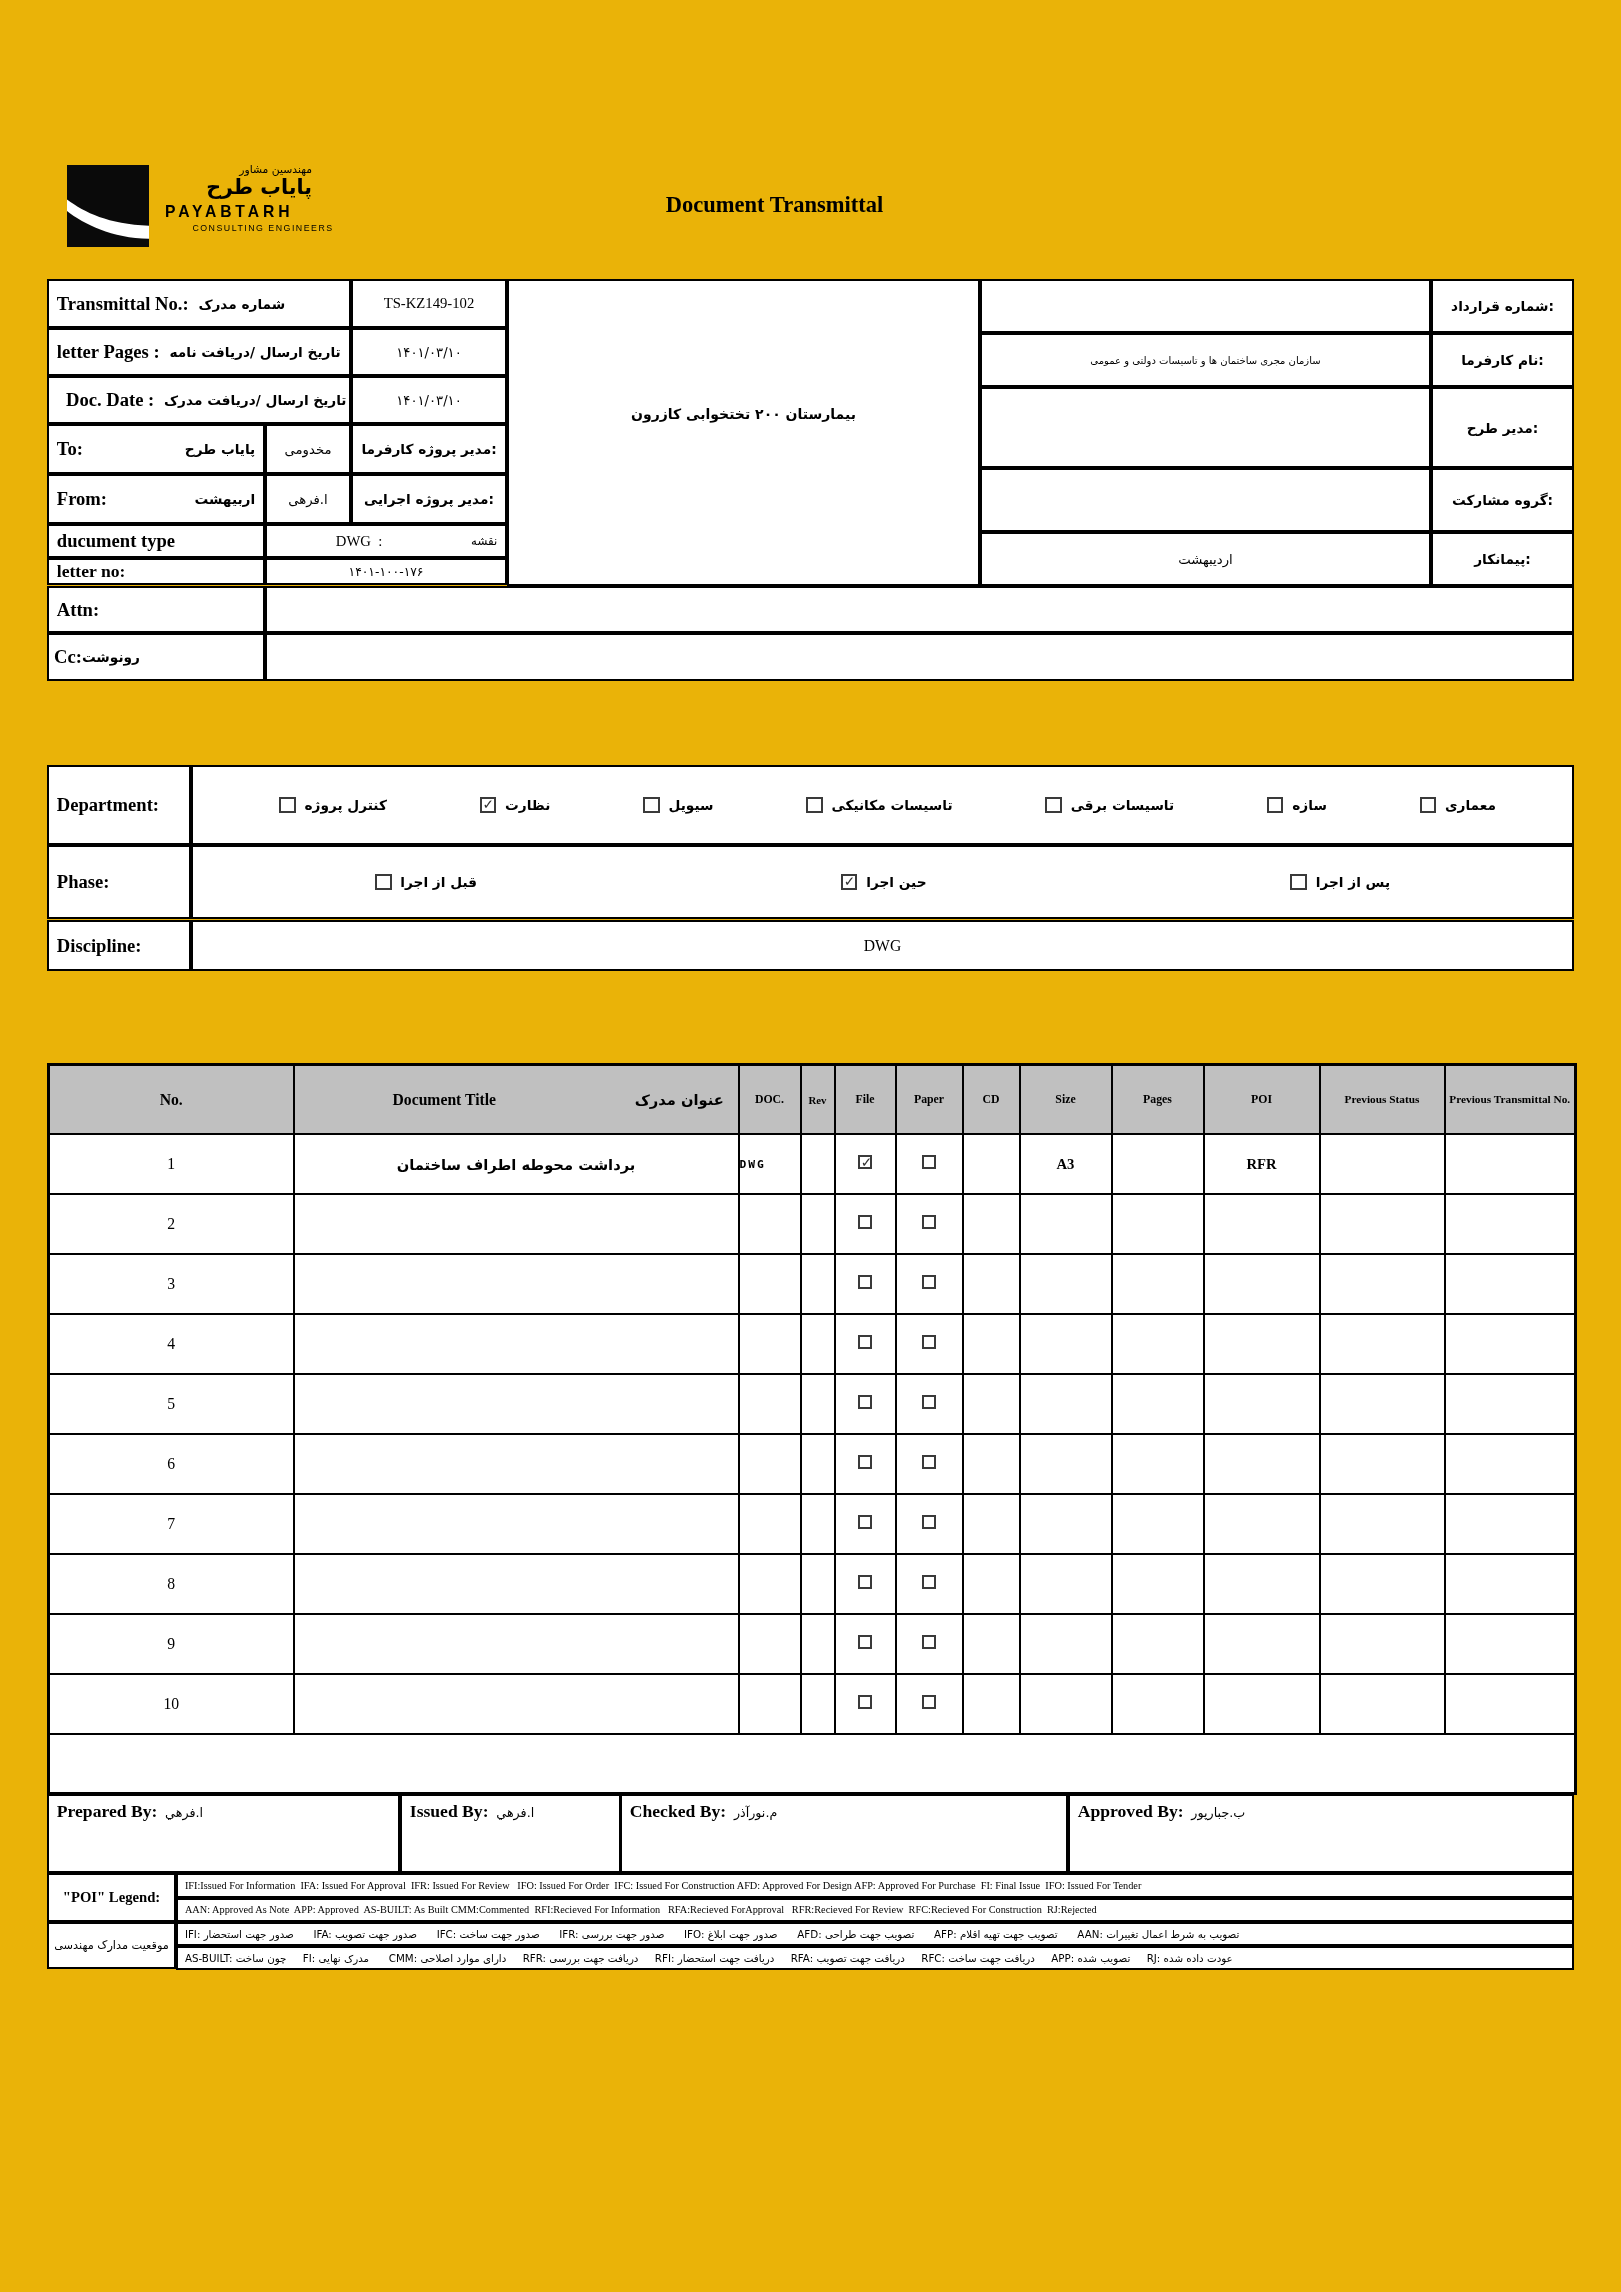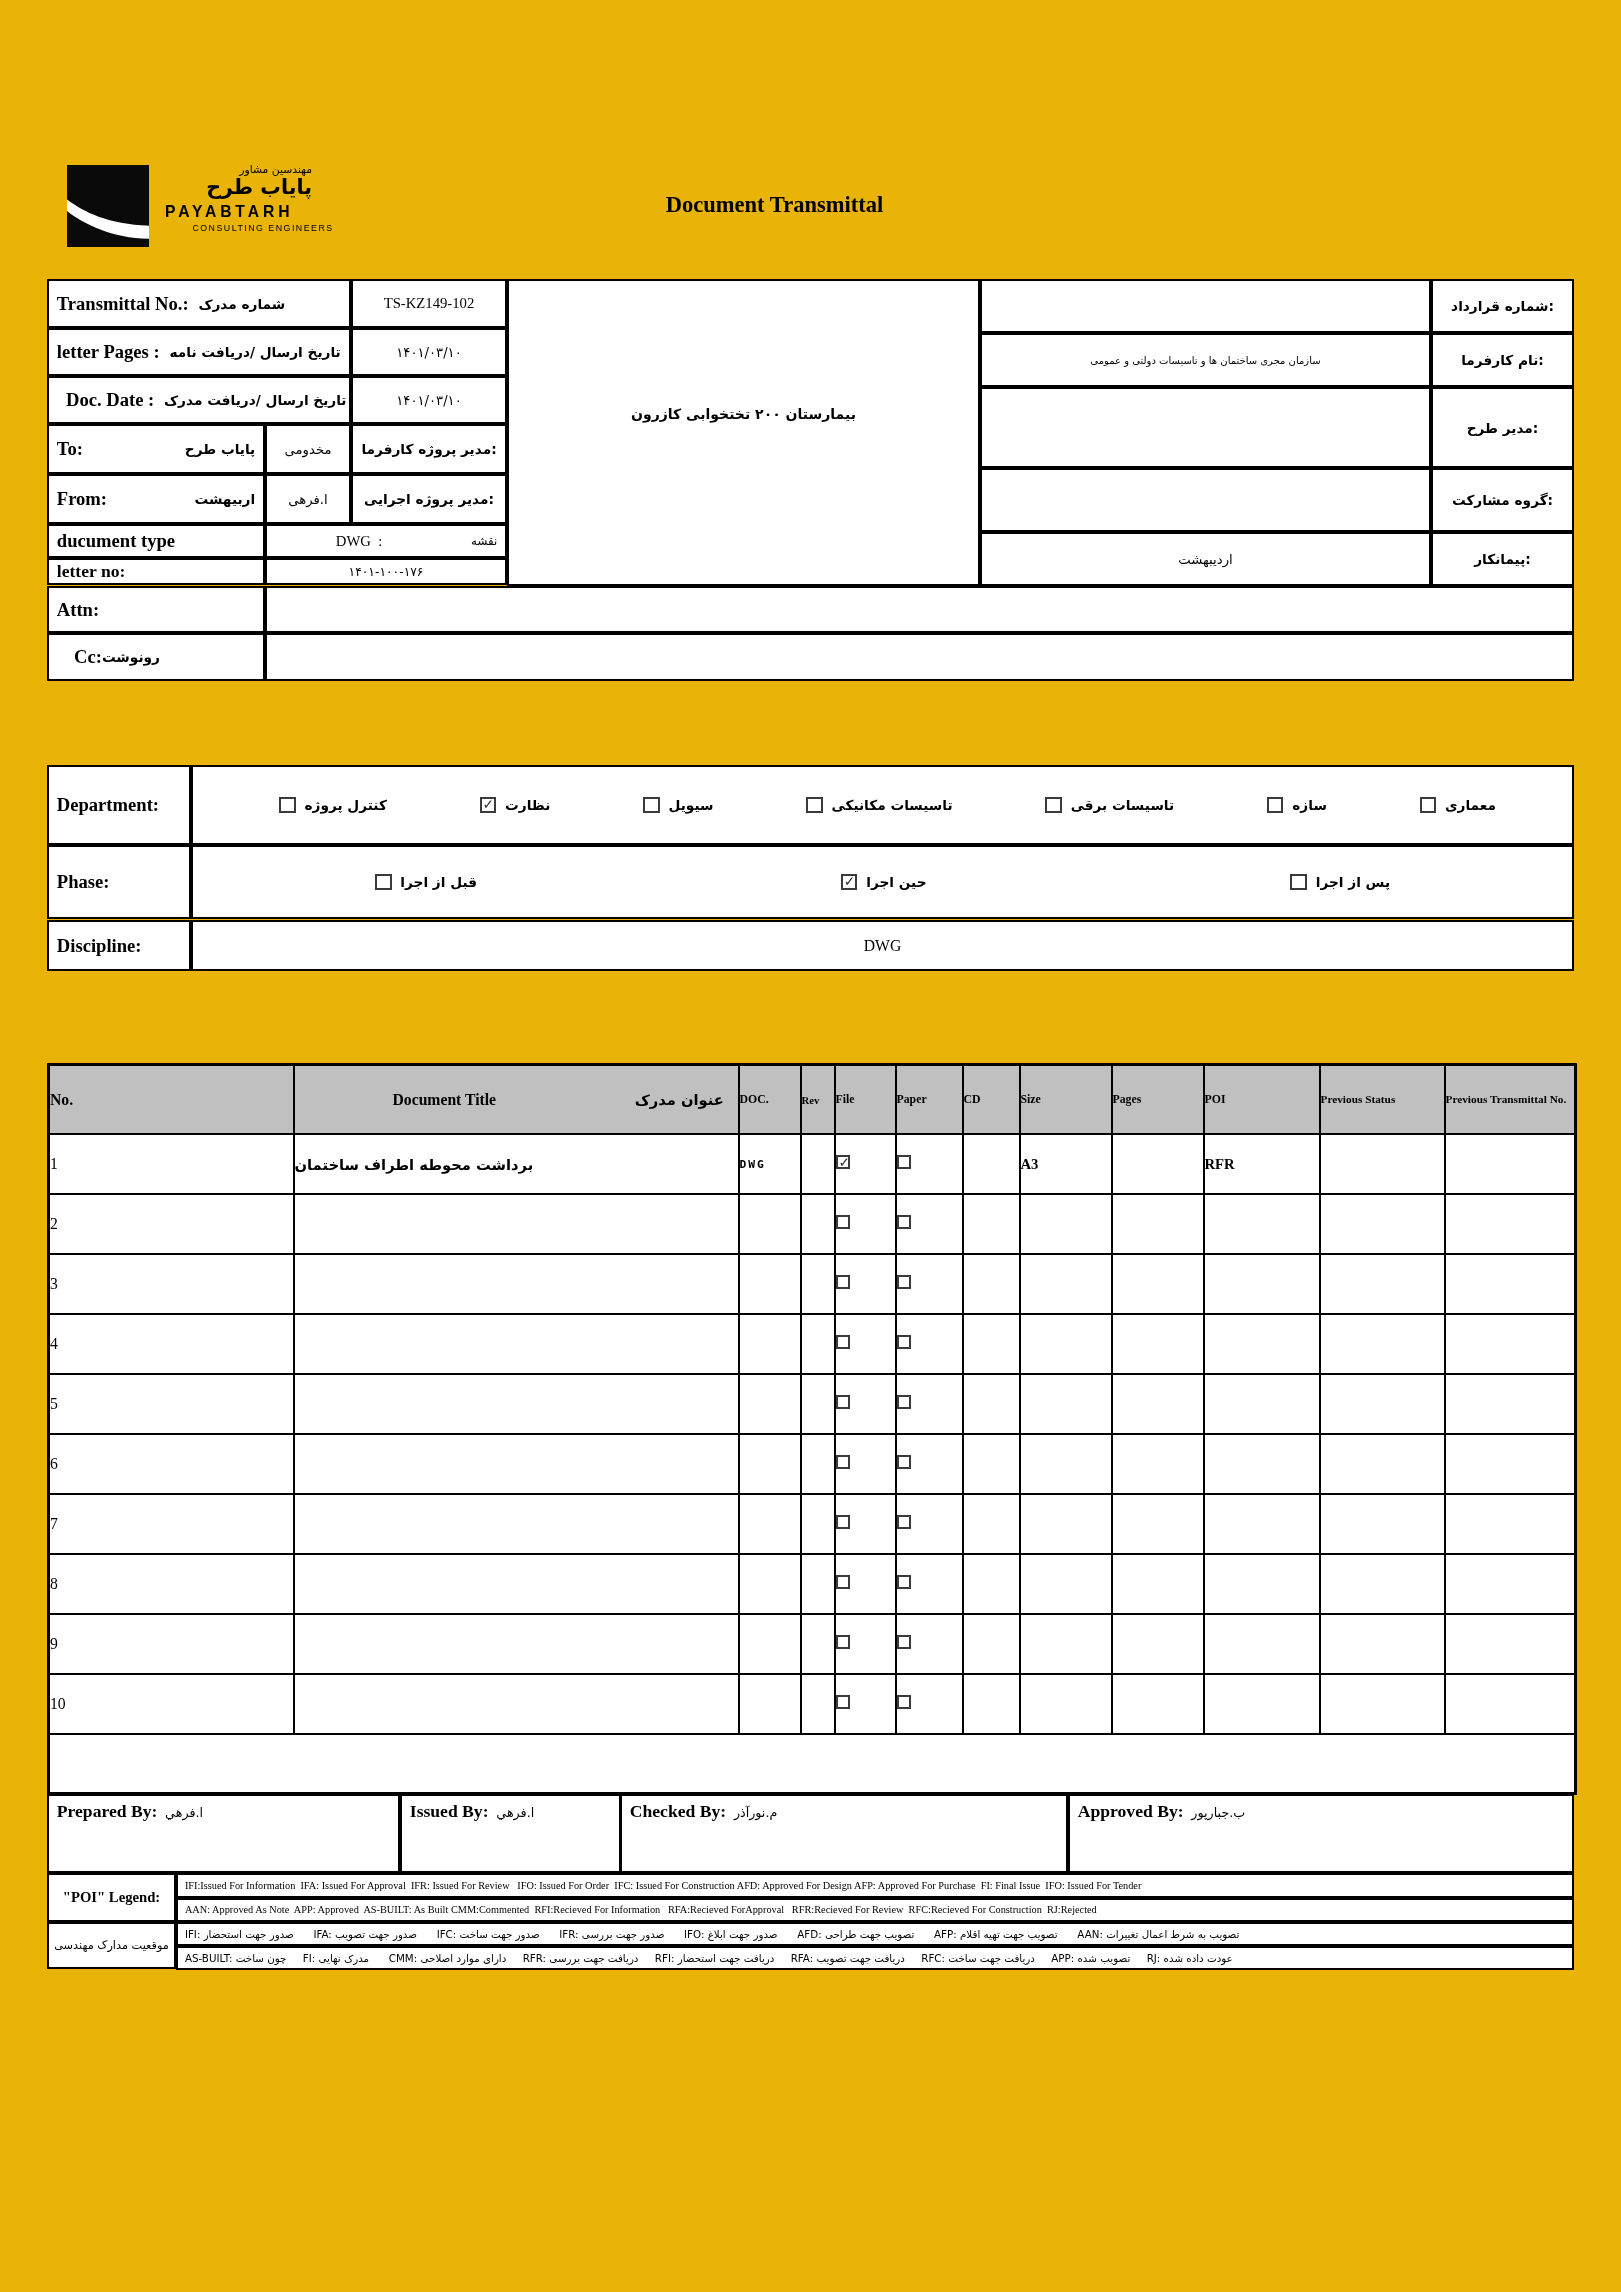--- a/index.html
+++ b/index.html
@@ -38,21 +38,21 @@
   .rowlab{font-size:18.6px;font-weight:bold;padding-left:7.8px;}
   
   table.doc{position:absolute;left:47px;top:1063px;width:1527px;border-collapse:collapse;
       table-layout:fixed;border:3.9px solid #000;}
   table.doc th,table.doc td{border:2.9px solid #000;padding:0;overflow:hidden;}
   table.doc th{background:#c0c0c0;height:67px;font-weight:bold;}
   table.doc td{height:58px;background:#fff;}
   .h-big{font-size:15.7px;}
   .h-sm{font-size:11.8px;font-weight:bold;}
   .h-2l{font-size:11.3px;line-height:1.25;font-weight:bold;}
-  td.c, th.c{text-align:left;vertical-align:middle;}
+  td.c, th.c{text-align:center;vertical-align:middle;}
   .rownum{font-size:15.7px;}
   .rowtitle{font-family:"DejaVu Sans",sans-serif;font-weight:bold;font-size:14.7px;}
   .doctype{font-family:"DejaVu Sans Mono",monospace;font-weight:bold;font-size:11.3px;letter-spacing:2px;padding-left:6.9px;}
   .sizeval,.poival{font-size:14.7px;font-weight:bold;}
   
   .sig{position:absolute;left:47px;top:1794px;width:1527px;height:79px;}
   .sigcell{padding:4.9px 7.8px;display:flex;align-items:flex-start;gap:7.8px;}
   .siglab{font-size:17.6px;font-weight:bold;white-space:nowrap;}
   .signame{font-family:"DejaVu Sans",sans-serif;font-size:12.7px;margin-top:3.9px;}
   
@@ -149,21 +149,21 @@
     <div class="cell flexc lab-fa" style="left:1384px;top:189px;width:143px;height:64px;">گروه مشارکت:</div>
 
     <div class="cell flexc valfa" style="left:933px;top:253px;width:451px;height:54px;">اردیبهشت</div>
     <div class="cell flexc lab-fa" style="left:1384px;top:253px;width:143px;height:54px;">پیمانکار:</div>
 
     <div class="cell flexl" style="left:0;top:307px;width:218px;height:47px;padding-left:7.8px;">
       <span class="lab-en">Attn:</span>
     </div>
     <div class="cell" style="left:218px;top:307px;width:1309px;height:47px;"></div>
 
-    <div class="cell flexl" style="left:0;top:354px;width:218px;height:48px;padding-left:25px;">
+    <div class="cell flexl" style="left:0;top:354px;width:218px;height:48px;padding-left:5px;">
       <span class="lab-en">Cc:</span>
         <span class="lab-fa">رونوشت</span>
     </div>
     <div class="cell" style="left:218px;top:354px;width:1309px;height:48px;"></div>
   </div>
 
   <div class="dept">
     <div class="cell flexl rowlab" style="left:0;top:0;width:144px;height:80px;">Department:</div>
     <div class="cell" style="left:144px;top:0;width:1383px;height:80px;display:flex;align-items:center;justify-content:space-between;padding:0 76px 0 86px;">
       <span class="opt">

